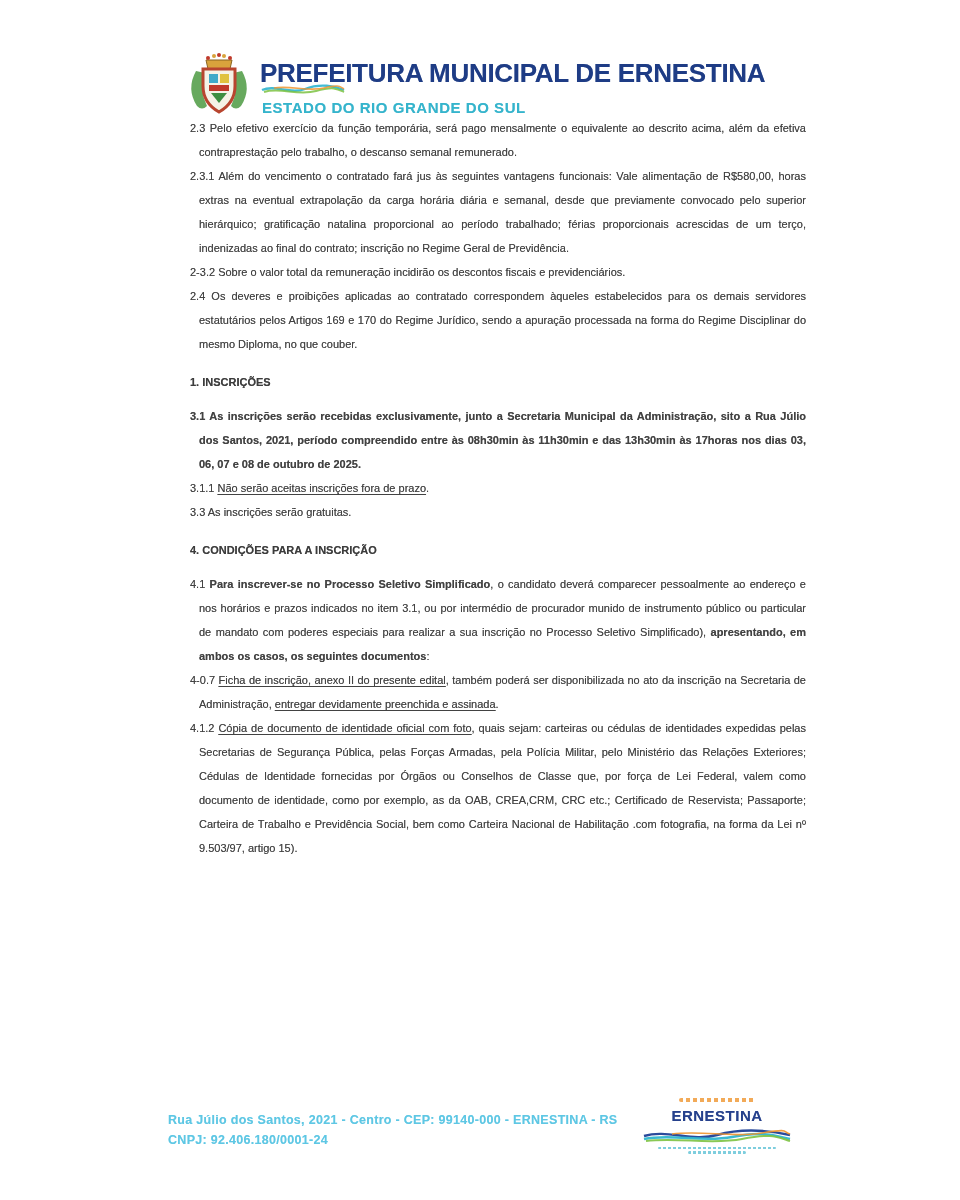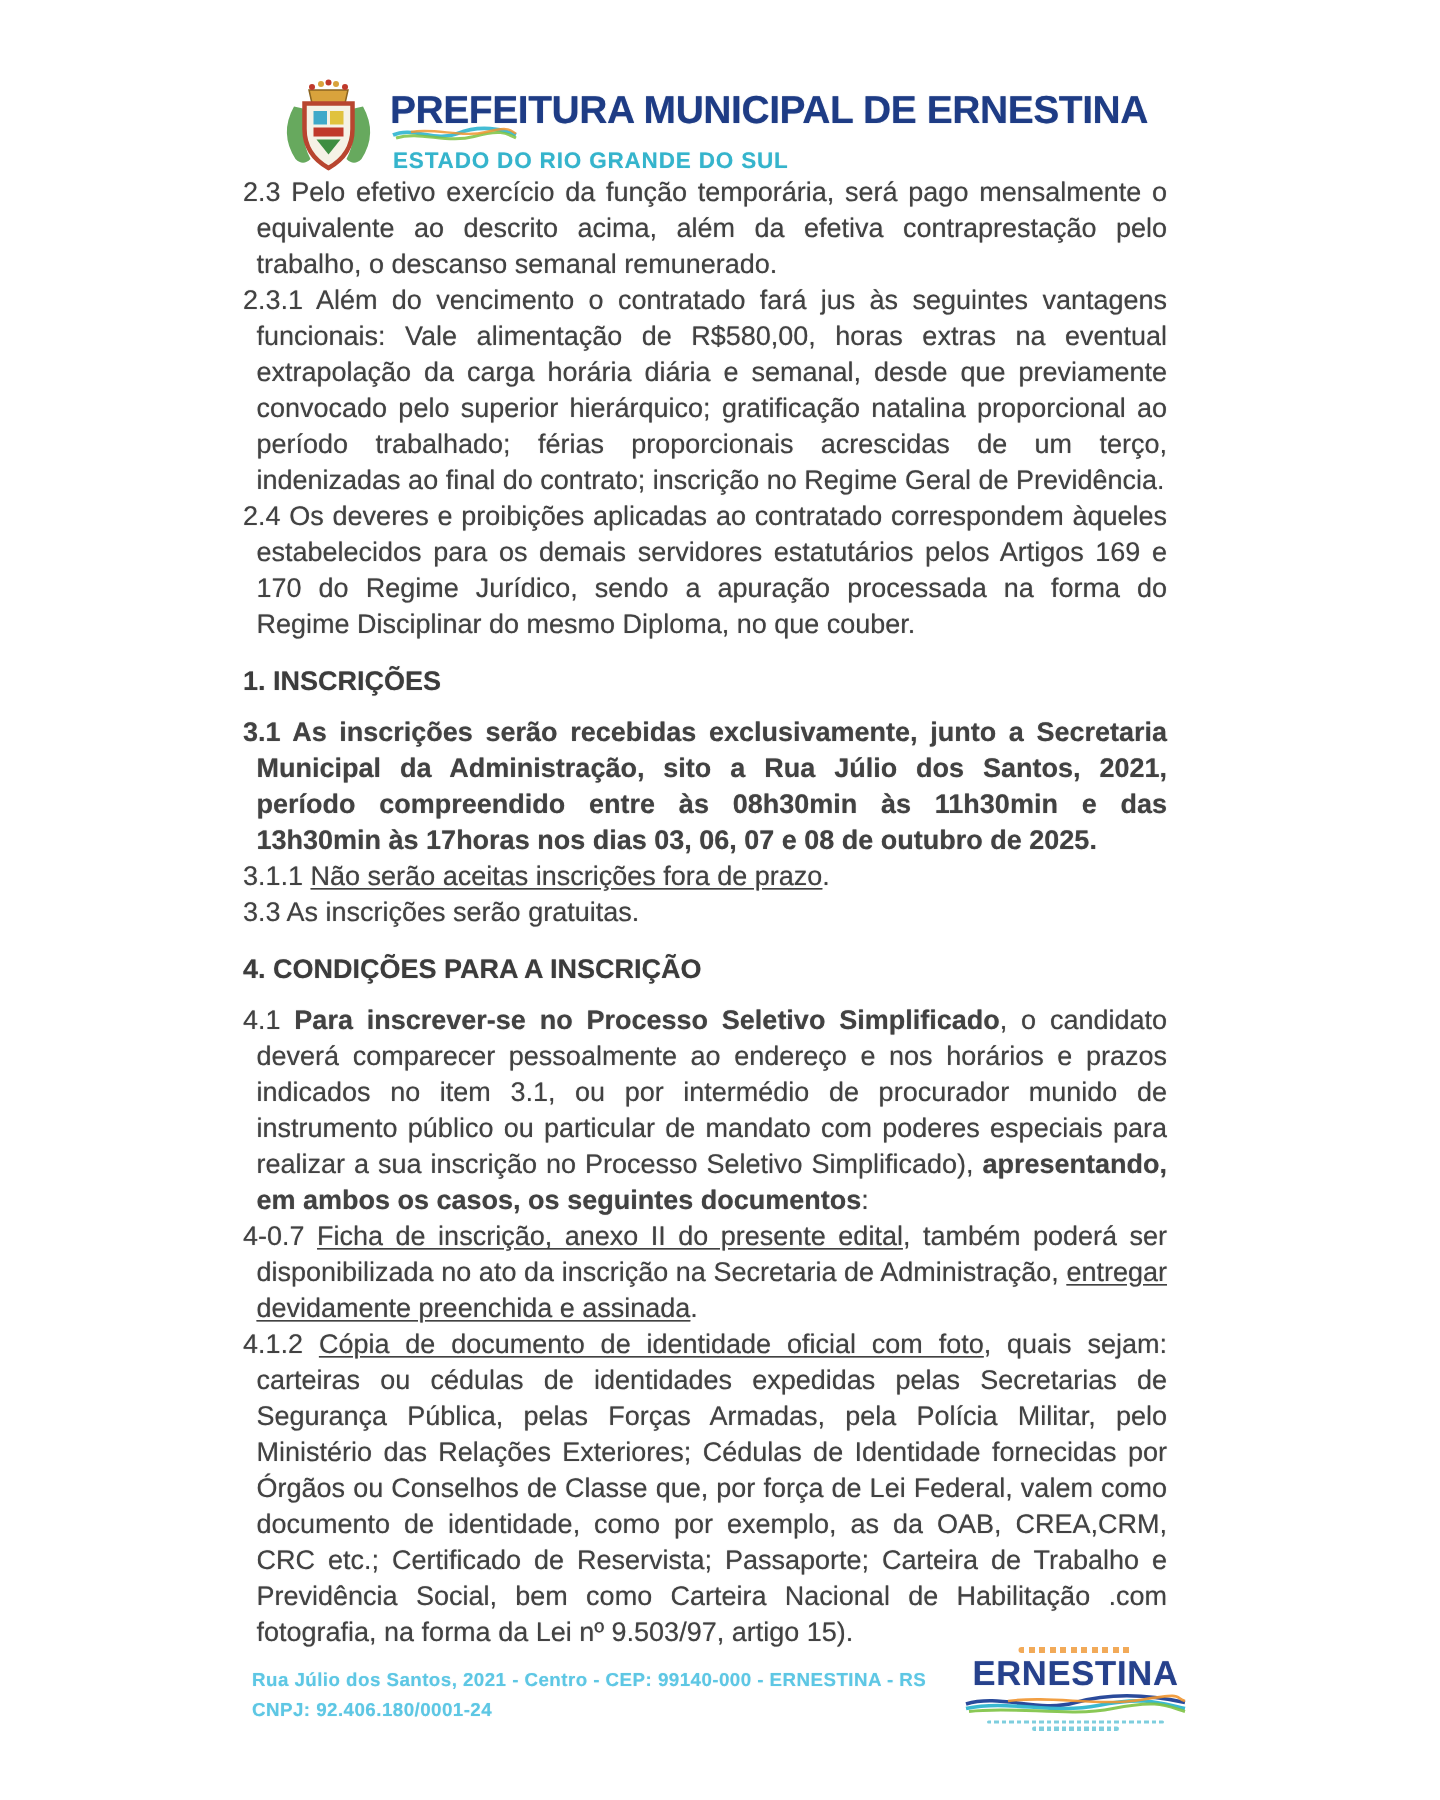--- a/index.html
+++ b/index.html
@@ -21,22 +21,22 @@
   .header-wave{position:absolute;left:260px;top:82px;width:86px;height:15px;}
   .header-sub{
     position:absolute;left:262px;top:99px;
     font-size:15px;font-weight:700;letter-spacing:0.55px;
     color:#35b4cc;white-space:nowrap;
     text-shadow:0 0 0.5px rgba(53,180,204,0.5);
   }
 
   
   .content{
-    position:absolute;left:162px;top:116px;width:616px;
-    font-size:18px;line-height:24px;color:#424242;
+    position:absolute;left:190px;top:116px;width:616px;
+    font-size:11px;line-height:24px;color:#424242;
     text-align:justify;
     text-shadow:0 0 0.55px rgba(66,66,66,0.65);
   }
   .content p{margin:0;padding-left:9px;text-indent:-9px;}
   .content p.heading{font-weight:700;margin:14px 0 10px;padding-left:0;text-indent:0;color:#3c3c3c;}
   .content p.bold{font-weight:700;}
   .content span.u{text-decoration:underline;text-underline-offset:2px;}
   .content span.b{font-weight:700;}
 
   
@@ -46,21 +46,21 @@
     font-size:12.5px;line-height:20px;font-weight:700;letter-spacing:0.3px;
     text-shadow:0 0 0.6px rgba(94,199,228,0.55);
   }
   .footer-logo{position:absolute;left:641px;top:1098px;width:152px;text-align:center;}
   .microtext{
     height:3.5px;width:76px;margin:0 auto 2px auto;border-radius:2px;
     background:repeating-linear-gradient(90deg,#f0952f 0 4px,rgba(240,149,47,0) 4px 7px);
     opacity:0.8;filter:blur(0.4px);
   }
   .footer-logo-name{
-    font-size:23px;font-weight:800;letter-spacing:0.5px;line-height:23px;
+    font-size:15px;font-weight:800;letter-spacing:0.5px;line-height:23px;
     color:#26418c;text-shadow:0 0 0.6px rgba(38,65,140,0.55);
   }
   .footer-wave{width:150px;height:18px;display:block;margin:0 auto;}
   .tagline-1,.tagline-2{
     margin:2px auto 0 auto;border-radius:2px;opacity:0.65;filter:blur(0.4px);
     background:repeating-linear-gradient(90deg,#3ab5cd 0 3px,rgba(58,181,205,0) 3px 5px);
   }
   .tagline-1{width:118px;height:2.8px;}
   .tagline-2{width:58px;height:2.5px;}
 </style>
@@ -91,20 +91,21 @@
     <path d="M2 8 C 15 2, 30 13, 45 7 S 75 4, 84 8" stroke="#2fb5cf" stroke-width="2.4" fill="none" opacity="0.9"></path>
     <path d="M4 10 C 20 5, 38 14, 56 9 S 78 7, 84 10" stroke="#7dc242" stroke-width="2" fill="none" opacity="0.85"></path>
     <path d="M14 6 C 30 3, 48 10, 64 6 S 80 5, 84 7" stroke="#f0952f" stroke-width="1.6" fill="none" opacity="0.85"></path>
   </svg>
 
   <div class="header-sub">ESTADO DO RIO GRANDE DO SUL</div>
 
   <div class="content">
       <p class="para"><span>2.3 Pelo efetivo exercício da função temporária, será pago mensalmente o equivalente ao descrito acima, além da efetiva contraprestação pelo trabalho, o descanso semanal remunerado.</span></p>
       <p class="para"><span>2.3.1 Além do vencimento o contratado fará jus às seguintes vantagens funcionais: Vale alimentação de R$580,00, horas extras na eventual extrapolação da carga horária diária e semanal, desde que previamente convocado pelo superior hierárquico; gratificação natalina proporcional ao período trabalhado; férias proporcionais acrescidas de um terço, indenizadas ao final do contrato; inscrição no Regime Geral de Previdência.</span></p>
+      <p class="para"><span>2-3.2 Sobre o valor total da remuneração incidirão os descontos fiscais e previdenciários.</span></p>
       <p class="para"><span>2.4 Os deveres e proibições aplicadas ao contratado correspondem àqueles estabelecidos para os demais servidores estatutários pelos Artigos 169 e 170 do Regime Jurídico, sendo a apuração processada na forma do Regime Disciplinar do mesmo Diploma, no que couber.</span></p>
       <p class="heading"><span>1. INSCRIÇÕES</span></p>
       <p class="para bold"><span>3.1 As inscrições serão recebidas exclusivamente, junto a Secretaria Municipal da Administração, sito a Rua Júlio dos Santos, 2021, período compreendido entre às 08h30min às 11h30min e das 13h30min às 17horas nos dias 03, 06, 07 e 08 de outubro de 2025.</span></p>
       <p class="para"><span>3.1.1 </span><span class="u">Não serão aceitas inscrições fora de prazo</span><span>.</span></p>
       <p class="para"><span>3.3 As inscrições serão gratuitas.</span></p>
       <p class="heading"><span>4. CONDIÇÕES PARA A INSCRIÇÃO</span></p>
       <p class="para"><span>4.1 </span><span class="b">Para inscrever-se no Processo Seletivo Simplificado</span><span>, o candidato deverá comparecer pessoalmente ao endereço e nos horários e prazos indicados no item 3.1, ou por intermédio de procurador munido de instrumento público ou particular de mandato com poderes especiais para realizar a sua inscrição no Processo Seletivo Simplificado), </span><span class="b">apresentando, em ambos os casos, os seguintes documentos</span><span>:</span></p>
       <p class="para"><span>4-0.7 </span><span class="u">Ficha de inscrição, anexo II do presente edital</span><span>, também poderá ser disponibilizada no ato da inscrição na Secretaria de Administração, </span><span class="u">entregar devidamente preenchida e assinada</span><span>.</span></p>
       <p class="para"><span>4.1.2 </span><span class="u">Cópia de documento de identidade oficial com foto</span><span>, quais sejam: carteiras ou cédulas de identidades expedidas pelas Secretarias de Segurança Pública, pelas Forças Armadas, pela Polícia Militar, pelo Ministério das Relações Exteriores; Cédulas de Identidade fornecidas por Órgãos ou Conselhos de Classe que, por força de Lei Federal, valem como documento de identidade, como por exemplo, as da OAB, CREA,CRM, CRC etc.; Certificado de Reservista; Passaporte; Carteira de Trabalho e Previdência Social, bem como Carteira Nacional de Habilitação .com fotografia, na forma da Lei nº 9.503/97, artigo 15).</span></p>
     </div>

